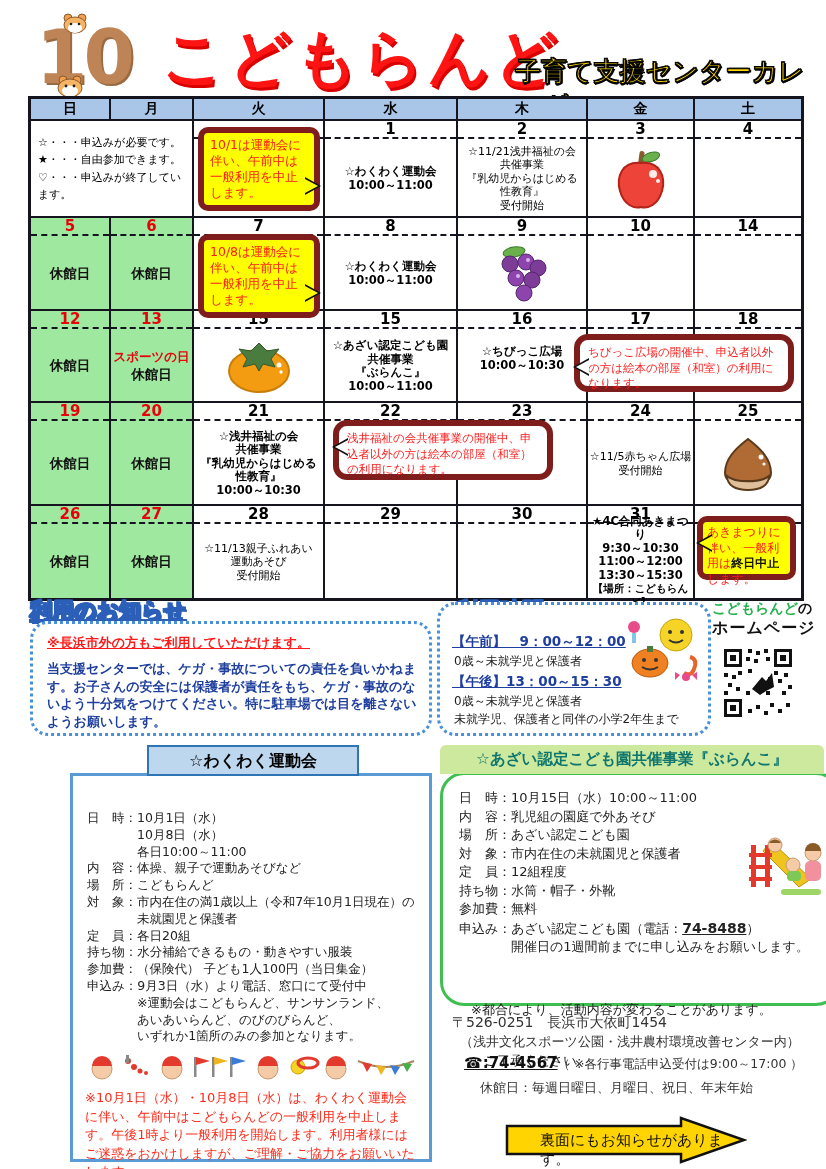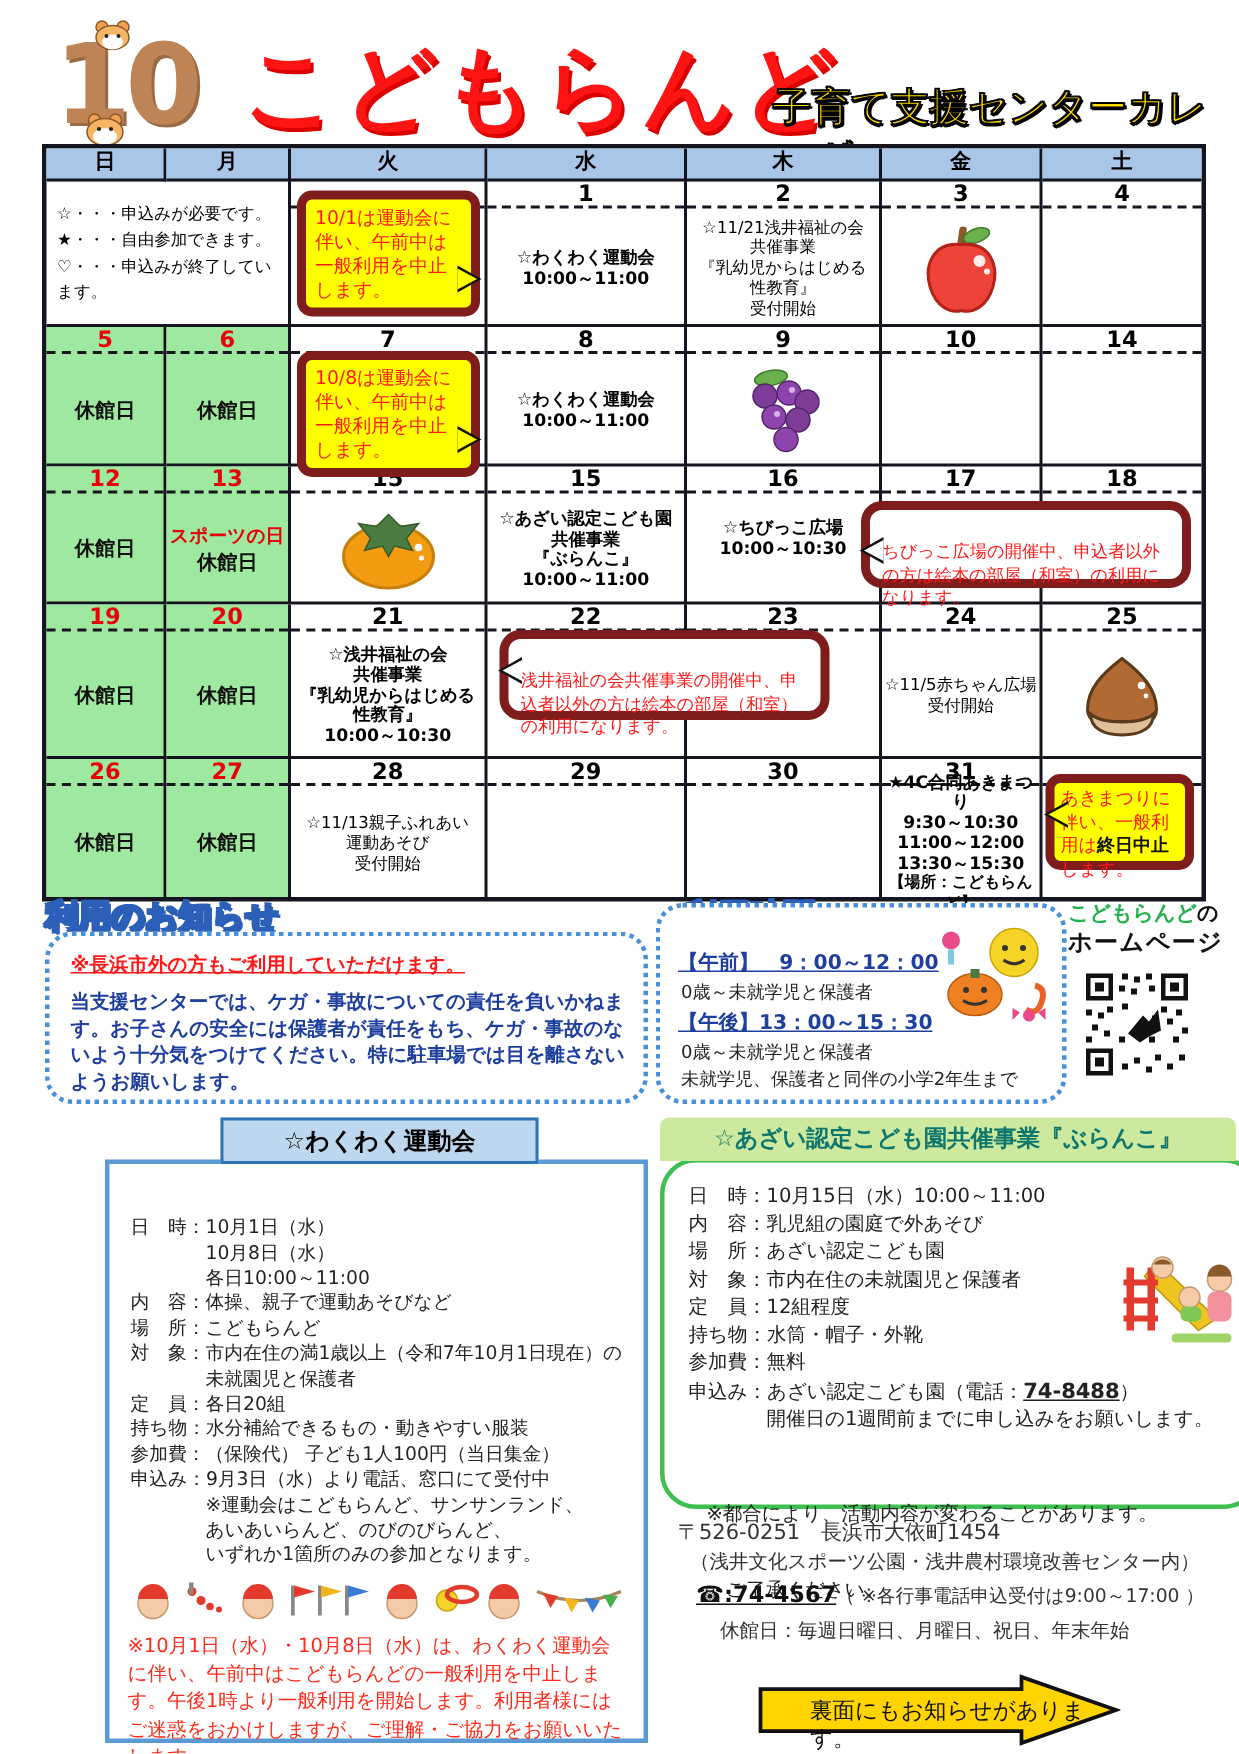--- a/index.html
+++ b/index.html
@@ -37,33 +37,33 @@
   .closedtxt { font-weight:bold; font-size:13.5px; color:#111; }
   .sports { font-weight:bold; font-size:12.5px; color:#e8000a; }
   .legendcell { grid-column:1 / 3; display:flex; flex-direction:column; justify-content:center;
     padding-left:7px; font-size:11px; line-height:17.5px; }
 
   
   .bubble { position:absolute; border:6px solid #7f1d1d; color:#ff1a1a; z-index:5; }
   .bubble.yellow { background:#ffff00; border-radius:10px; font-size:12.5px; line-height:16px;
     padding:4px 6px; font-weight:500; }
   .bubble.white { background:#fff; border-radius:14px; font-size:11.5px; line-height:15.5px;
-    padding:20px 8px; }
+    padding:5px 8px; }
   .tail { position:absolute; width:0; height:0; }
   .tail-r-outer { right:-16px; border:9px solid transparent; border-left:16px solid #111; }
   .tail-r-inner { right:-11px; border:7px solid transparent; border-left:13px solid #ffff00; margin-top:2px; }
   .tail-l-outer { left:-16px; border:9px solid transparent; border-right:16px solid #111; }
   .tail-l-inner-y { left:-11px; border:7px solid transparent; border-right:13px solid #ffff00; margin-top:2px; }
   .tail-l-inner-w { left:-11px; border:7px solid transparent; border-right:13px solid #fff; margin-top:2px; }
   .boldblack { font-weight:900; color:#111; }
 
   
   .sec-title { position:absolute; font-size:22px; font-weight:900; color:#3b82f6;
     -webkit-text-stroke:1px #2b5fb8;
-    text-shadow:-1px -1px 0 #2b5fb8,1px -1px 0 #2b5fb8,-1px 1px 0 #2b5fb8,1px 1px 0 #2b5fb8,2px 2px 0 #2b5fb8; }
+    text-shadow:-1px -1px 0 #2b5fb8,1px -1px 0 #2b5fb8,-1px 1px 0 #2b5fb8,1px 1px 0 #2b5fb8,2px 2px 0 #2b5fb8;text-decoration:underline; }
   .dotbox { position:absolute; border:3px dotted #4a90d9; border-radius:18px; background:#fff; }
   .notice-high { color:#ff1a1a; font-weight:bold; font-size:13px; text-decoration:underline; margin-bottom:8px;}
   .notice-body { color:#1f3f9e; font-weight:bold; font-size:13px; line-height:17.5px; }
   .hours-label { color:#1f3f9e; font-weight:bold; font-size:13.5px; text-decoration:underline; margin-top:4px;}
   .hours-note { color:#222; font-size:12px; line-height:16px; margin:2px 0 2px 2px; }
   .hp-line1 { font-size:14px; font-weight:900; }
   .hp-green { color:#22b14c; } .hp-black { color:#111; }
   .hp-line2 { font-size:16px; font-weight:900; color:#111; letter-spacing:1px; }
 
   

